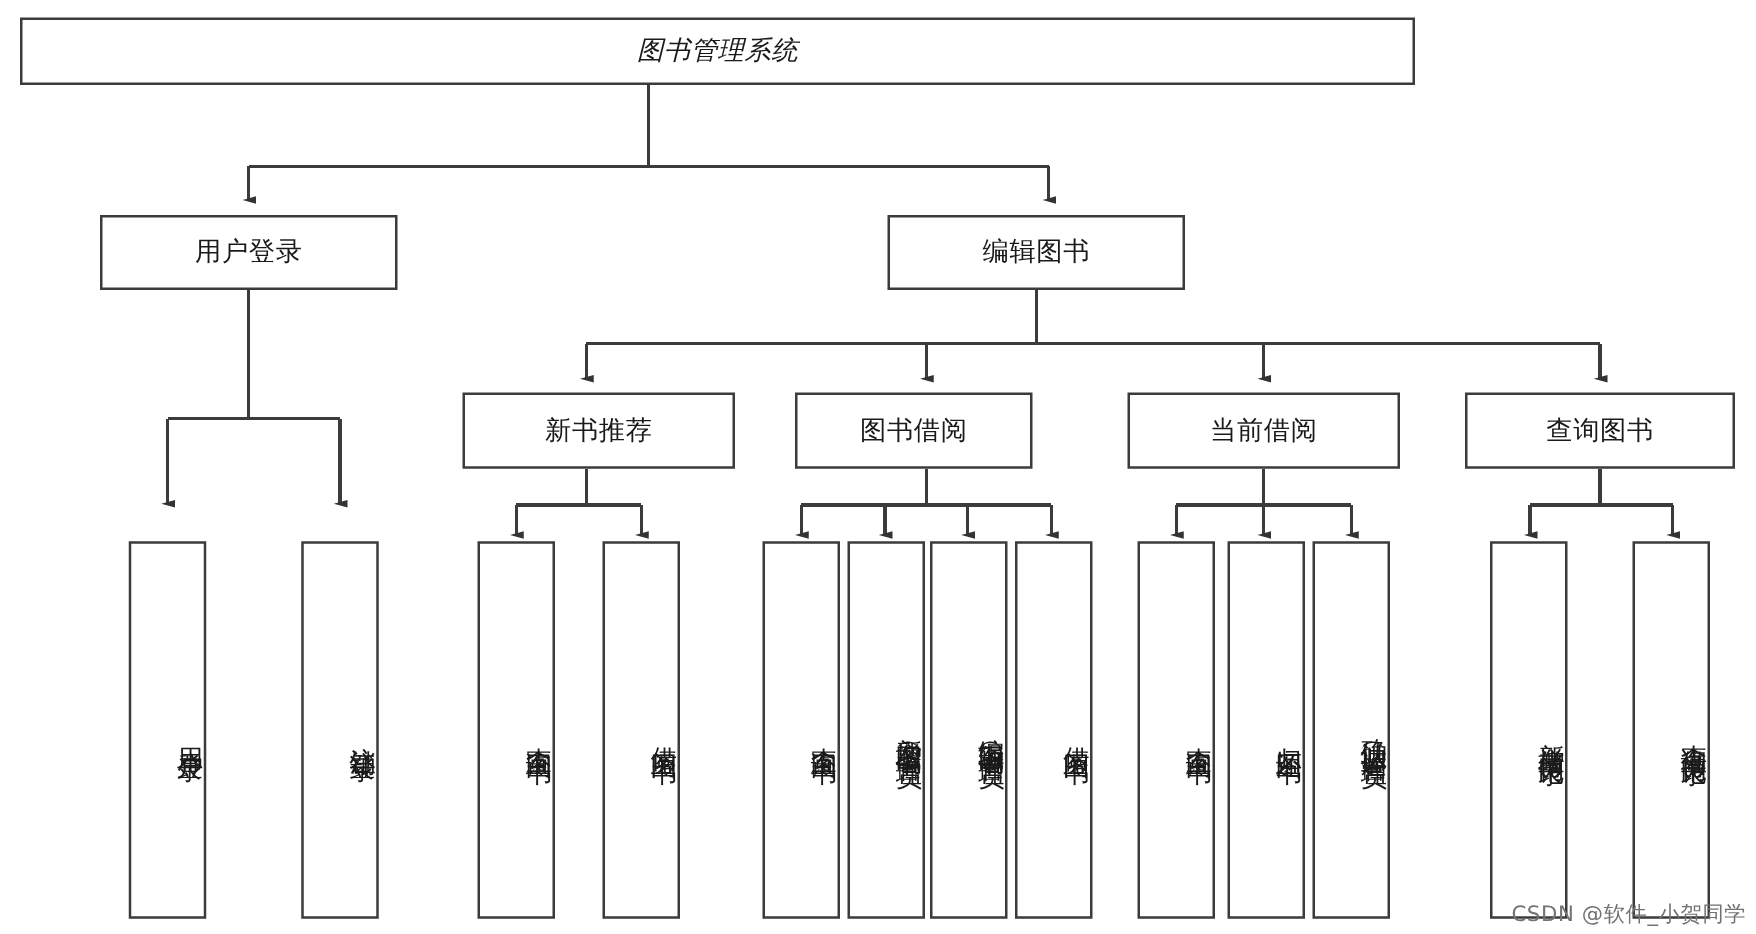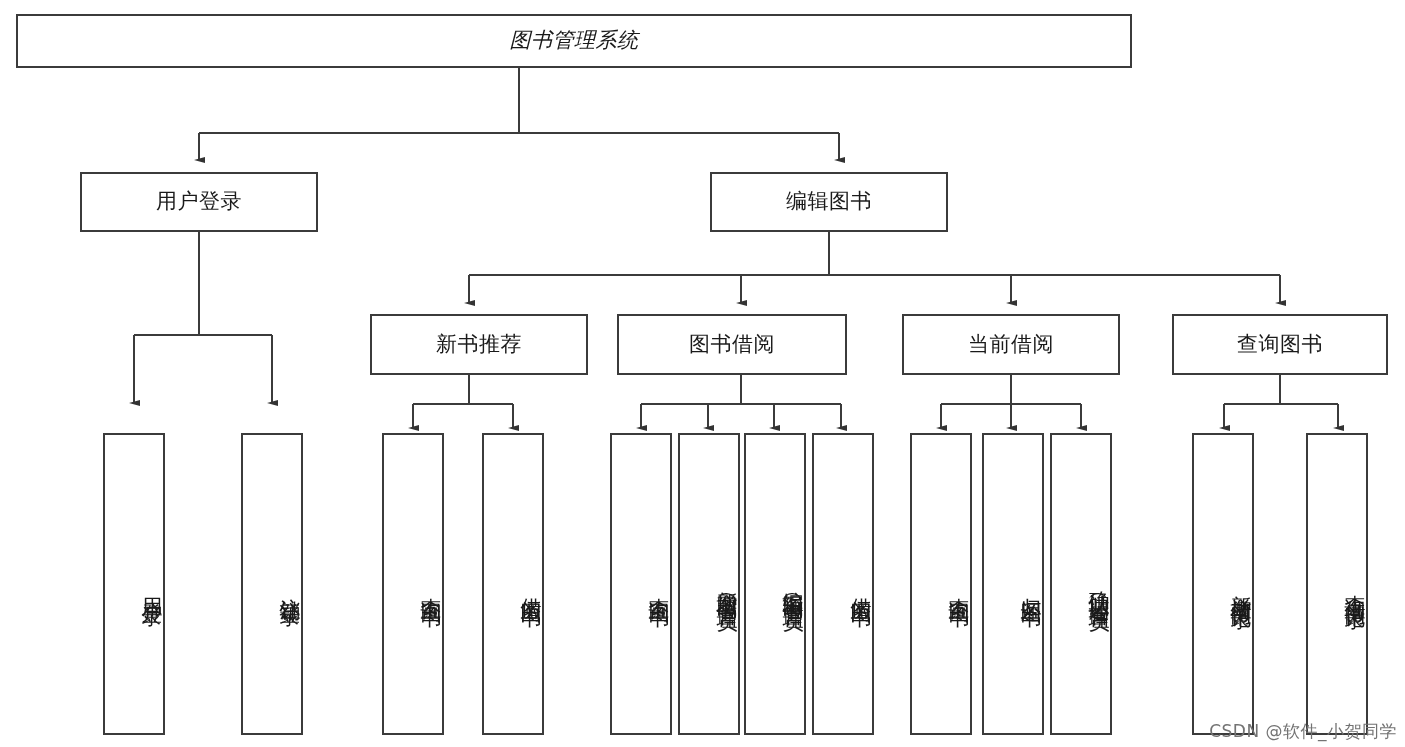--- a/index.html
+++ b/index.html
@@ -133,21 +133,21 @@
   <div class="node h" style="left:80px; top:172px; width:238px; height:60px;">
     <span>用户登录</span>
   </div>
   <div class="node h" style="left:710px; top:172px; width:238px; height:60px;">
     <span>编辑图书</span>
   </div>
 
   <div class="node h" style="left:360px; top:314px; width:218px; height:61px;margin-left:10px;">
     <span>新书推荐</span>
   </div>
-  <div class="node h" style="left:617px; top:314px; width:230px; height:61px;align-items:center;">
+  <div class="node h" style="left:636px; top:314px; width:190px; height:61px;align-items:center;">
     <span>图书借阅</span>
   </div>
   <div class="node h" style="left:902px; top:314px; width:218px; height:61px;">
     <span>当前借阅</span>
   </div>
   <div class="node h" style="left:1172px; top:314px; width:216px; height:61px;">
     <span>查询图书</span>
   </div>
 
   <div class="node v" style="left:103px; top:433px; width:62px; height:302px;">

